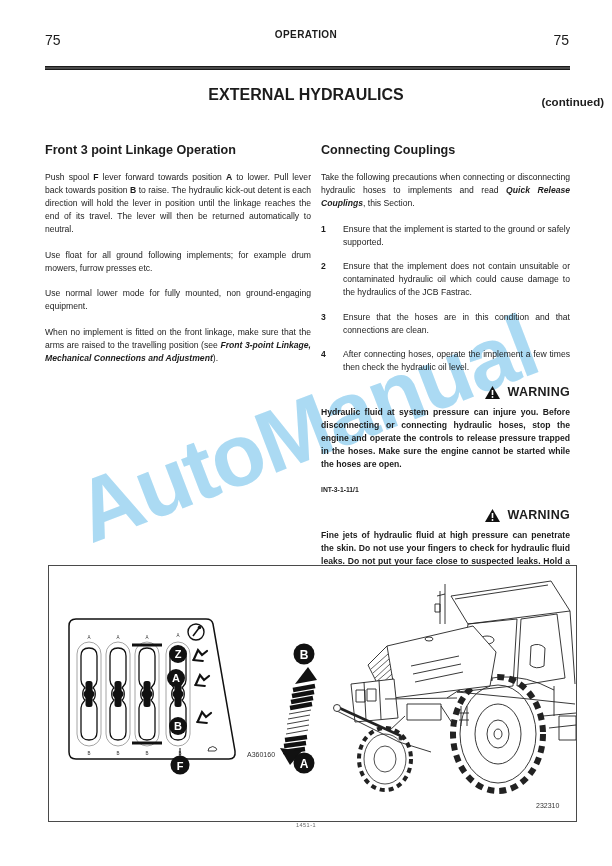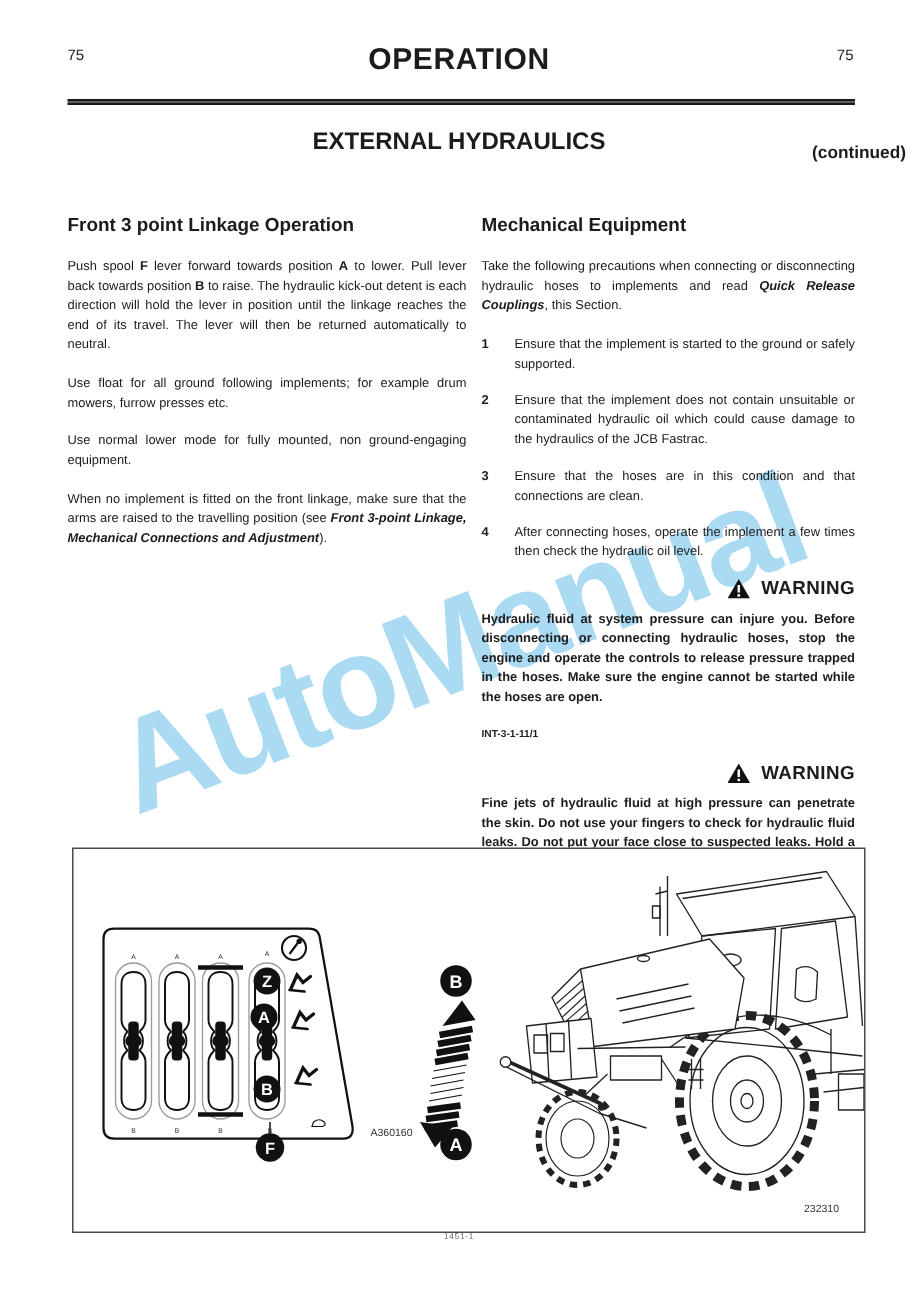--- a/index.html
+++ b/index.html
@@ -1,24 +1,24 @@
 <!DOCTYPE html>
 <html><head>
 <meta charset="utf-8">
 <style>
   html,body{margin:0;padding:0;background:#ffffff;width:612px;height:866px;overflow:hidden;
     font-family:"Liberation Sans",sans-serif;color:#1c1c1c;}
   .page{position:absolute;inset:0;z-index:1;}
   .watermark{position:absolute;left:0px;top:378px;width:612px;z-index:0;text-align:center;
     font-weight:bold;font-size:88px;letter-spacing:-2px;color:#a3d7f2;opacity:.9;
     transform:rotate(-21deg);white-space:nowrap;}
-  .pgnum{position:absolute;top:32px;font-size:10px;}
+  .pgnum{position:absolute;top:32px;font-size:14px;}
   .pgnum.left{left:45px;} .pgnum.right{right:43px;}
   .hdr-title{position:absolute;top:29px;left:0;width:612px;text-align:center;
-    font-size:20px;font-weight:bold;letter-spacing:.4px;}
+    font-size:10px;font-weight:bold;letter-spacing:.4px;}
   .rule{position:absolute;left:45px;top:66px;width:525px;height:4px;
     background:linear-gradient(180deg,#1a1a1a 0%,#1a1a1a 28%,#8a8a8a 50%,#1a1a1a 72%,#1a1a1a 100%);}
   .sec-title{position:absolute;top:86px;left:0;width:612px;text-align:center;
     font-size:16px;font-weight:bold;}
   .sec-sub{position:absolute;top:96px;left:0;width:604px;text-align:right;
     font-size:11.5px;font-weight:bold;}
   .col{position:absolute;top:131px;font-size:8.6px;line-height:13px;text-align:justify;}
   .col.left{left:45px;width:266px;}
   .col.right{left:321px;width:249px;}
   .col h2{font-size:12.6px;font-weight:bold;margin:12px 0 13px 0;text-align:left;line-height:15px;}
@@ -56,21 +56,21 @@
 
   <div class="col left">
     <h2>Front 3 point Linkage Operation</h2>
     <p><span>Push spool </span><span class="seg-b">F</span><span> lever forward towards position </span><span class="seg-b">A</span><span> to lower. Pull lever back towards position </span><span class="seg-b">B</span><span> to raise. The hydraulic kick-out detent is each direction will hold the lever in position until the linkage reaches the end of its travel. The lever will then be returned automatically to neutral.</span></p>
     <p><span>Use float for all ground following implements; for example drum mowers, furrow presses etc.</span></p>
     <p><span>Use normal lower mode for fully mounted, non ground-engaging equipment.</span></p>
     <p><span>When no implement is fitted on the front linkage, make sure that the arms are raised to the travelling position (see </span><span class="seg-bi">Front 3-point Linkage, Mechanical Connections and Adjustment</span><span>).</span></p>
   </div>
 
   <div class="col right">
-    <h2>Mechanical Equipment</h2>
+    <h2>Connecting Couplings</h2>
     <p><span>Take the following precautions when connecting or disconnecting hydraulic hoses to implements and read </span><span class="seg-bi">Quick Release Couplings</span><span>, this Section.</span></p>
 
     <div class="nitem">
       <span class="num">1</span>
       <span class="txt">Ensure that the implement is started to the ground or safely supported.</span>
     </div>
     <div class="nitem">
       <span class="num">2</span>
       <span class="txt">Ensure that the implement does not contain unsuitable or contaminated hydraulic oil which could cause damage to the hydraulics of the JCB Fastrac.</span>
     </div>

